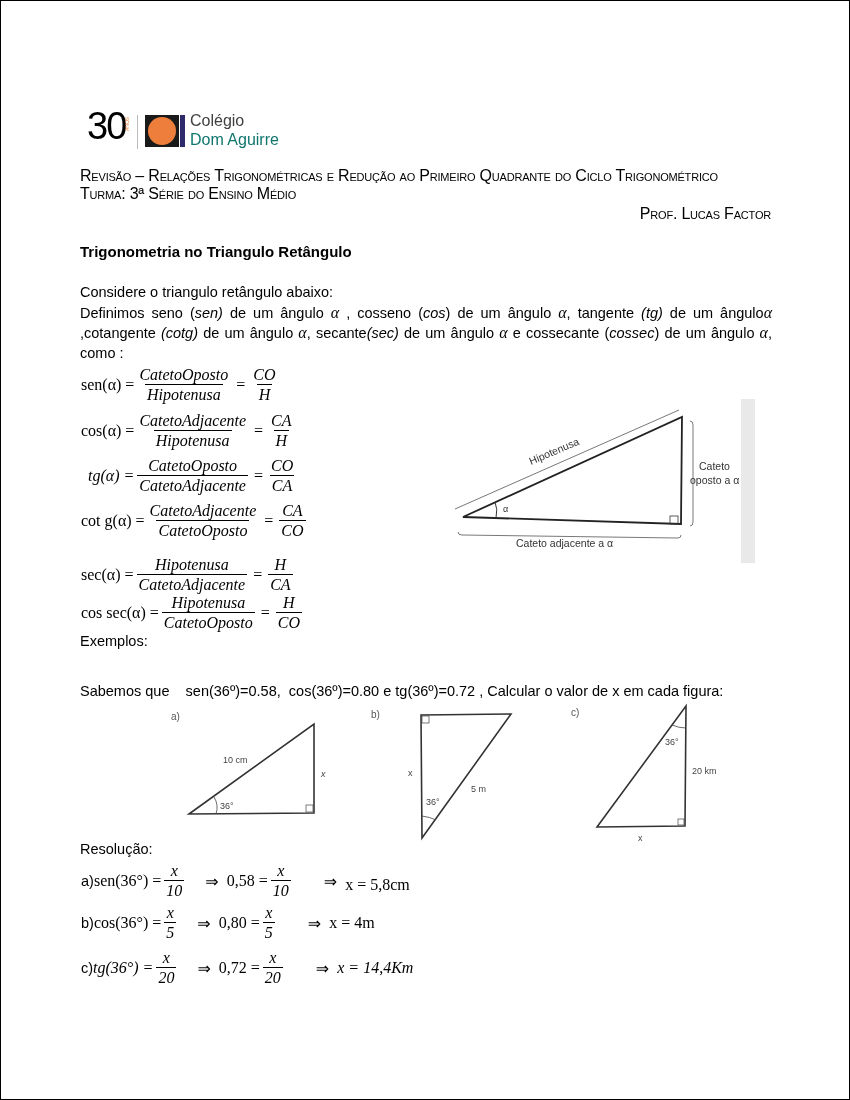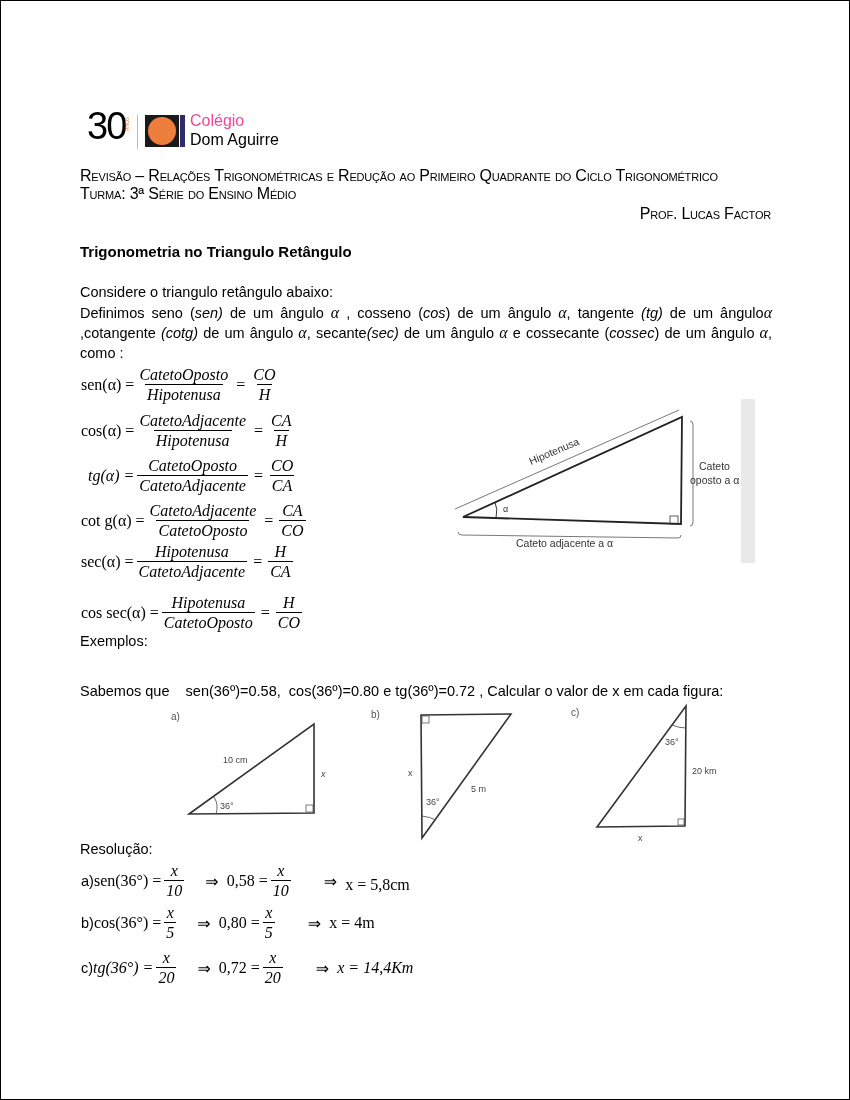--- a/index.html
+++ b/index.html
@@ -23,22 +23,22 @@
 <div class="page">
 
   <div class="abs" style="left:86px; top:108px; width:200px; height:48px;">
     <span class="abs" style="left:0; top:-4px; font-family:'Liberation Sans',sans-serif; font-size:38px; color:#000000; letter-spacing:-2px;">30</span>
     <span class="abs" style="left:37px; top:22px; font-size:5px; color:#ee7e3b; transform:rotate(-90deg); transform-origin:left top;">ANOS</span>
     <div class="abs" style="left:50px; top:6px; width:1px; height:34px; background:#bbb;"></div>
     <div class="abs" style="left:58px; top:6px; width:34px; height:32px; background:#1a1a1a;">
       <div style="position:absolute; left:3px; top:2px; width:28px; height:28px; border-radius:50%; background:#ee7e3b;"></div>
     </div>
     <div class="abs" style="left:93px; top:6px; width:5px; height:32px; background:#2e2a6b;"></div>
-    <span class="abs" style="left:103px; top:3px; font-size:16px; color:#ec4899; line-height:18px;">Colégio</span>
-    <span class="abs" style="left:103px; top:22px; font-size:16px; color:#000000; line-height:18px;">Dom Aguirre</span>
+    <span class="abs" style="left:103px; top:3px; font-size:16px; color:#404040; line-height:18px;">Colégio</span>
+    <span class="abs" style="left:103px; top:22px; font-size:16px; color:#0f766e; line-height:18px;">Dom Aguirre</span>
   </div>
 
   <div class="abs sc" style="left:79px; top:166px; white-space:nowrap;">Revisão – Relações Trigonométricas e Redução ao Primeiro Quadrante do Ciclo Trigonométrico</div>
   <div class="abs sc" style="left:79px; top:184px; white-space:nowrap;">Turma: 3ª Série do Ensino Médio</div>
   <div class="abs sc" style="right:78px; top:204px; white-space:nowrap;">Prof. Lucas Factor</div>
 
   <div class="abs body-text" style="left:79px; top:283px; white-space:nowrap;">Considere o triangulo retângulo abaixo:</div>
 
   <div class="abs" style="left:79px; top:242px; font-size:15px; font-weight:bold; white-space:nowrap;">Trigonometria no Triangulo Retângulo</div>
   <div class="abs body-text" id="intro-para" style="left:79px; top:302px; width:692px; text-align:justify; line-height:20px;"><span>Definimos seno (</span><span style="font-style: italic;">sen)</span><span> de um  ângulo </span><span style="font-family: &quot;Liberation Serif&quot;, serif; font-style: italic; font-size: 16px;">α</span><span> , cosseno (</span><span style="font-style: italic;">cos</span><span>) de um  ângulo </span><span style="font-family: &quot;Liberation Serif&quot;, serif; font-style: italic; font-size: 16px;">α</span><span>, tangente </span><span style="font-style: italic;">(tg)</span><span> de um ângulo</span><span style="font-family: &quot;Liberation Serif&quot;, serif; font-style: italic; font-size: 16px;">α</span><span> ,cotangente </span><span style="font-style: italic;">(cotg)</span><span> de um  ângulo </span><span style="font-family: &quot;Liberation Serif&quot;, serif; font-style: italic; font-size: 16px;">α</span><span>, secante</span><span style="font-style: italic;">(sec)</span><span> de um  ângulo </span><span style="font-family: &quot;Liberation Serif&quot;, serif; font-style: italic; font-size: 16px;">α</span><span> e cossecante (</span><span style="font-style: italic;">cossec</span><span>) de um  ângulo </span><span style="font-family: &quot;Liberation Serif&quot;, serif; font-style: italic; font-size: 16px;">α</span><span>, como :</span></div>
@@ -85,21 +85,21 @@
         <span class="frac">
           <span class="num">CatetoAdjacente</span>
           <span class="den">CatetoOposto</span>
         </span>
         <span class="eqsign">=</span>
         <span class="frac">
           <span class="num">CA</span>
           <span class="den">CO</span>
         </span>
       </div>
-      <div class="eq" style="top: 541px; justify-content: space-between;">
+      <div class="eq" style="top: 554px; justify-content: space-between;">
         <span>sec(α) =</span>
         <span class="frac">
           <span class="num">Hipotenusa</span>
           <span class="den">CatetoAdjacente</span>
         </span>
         <span class="eqsign">=</span>
         <span class="frac">
           <span class="num">H</span>
           <span class="den">CA</span>
         </span>

